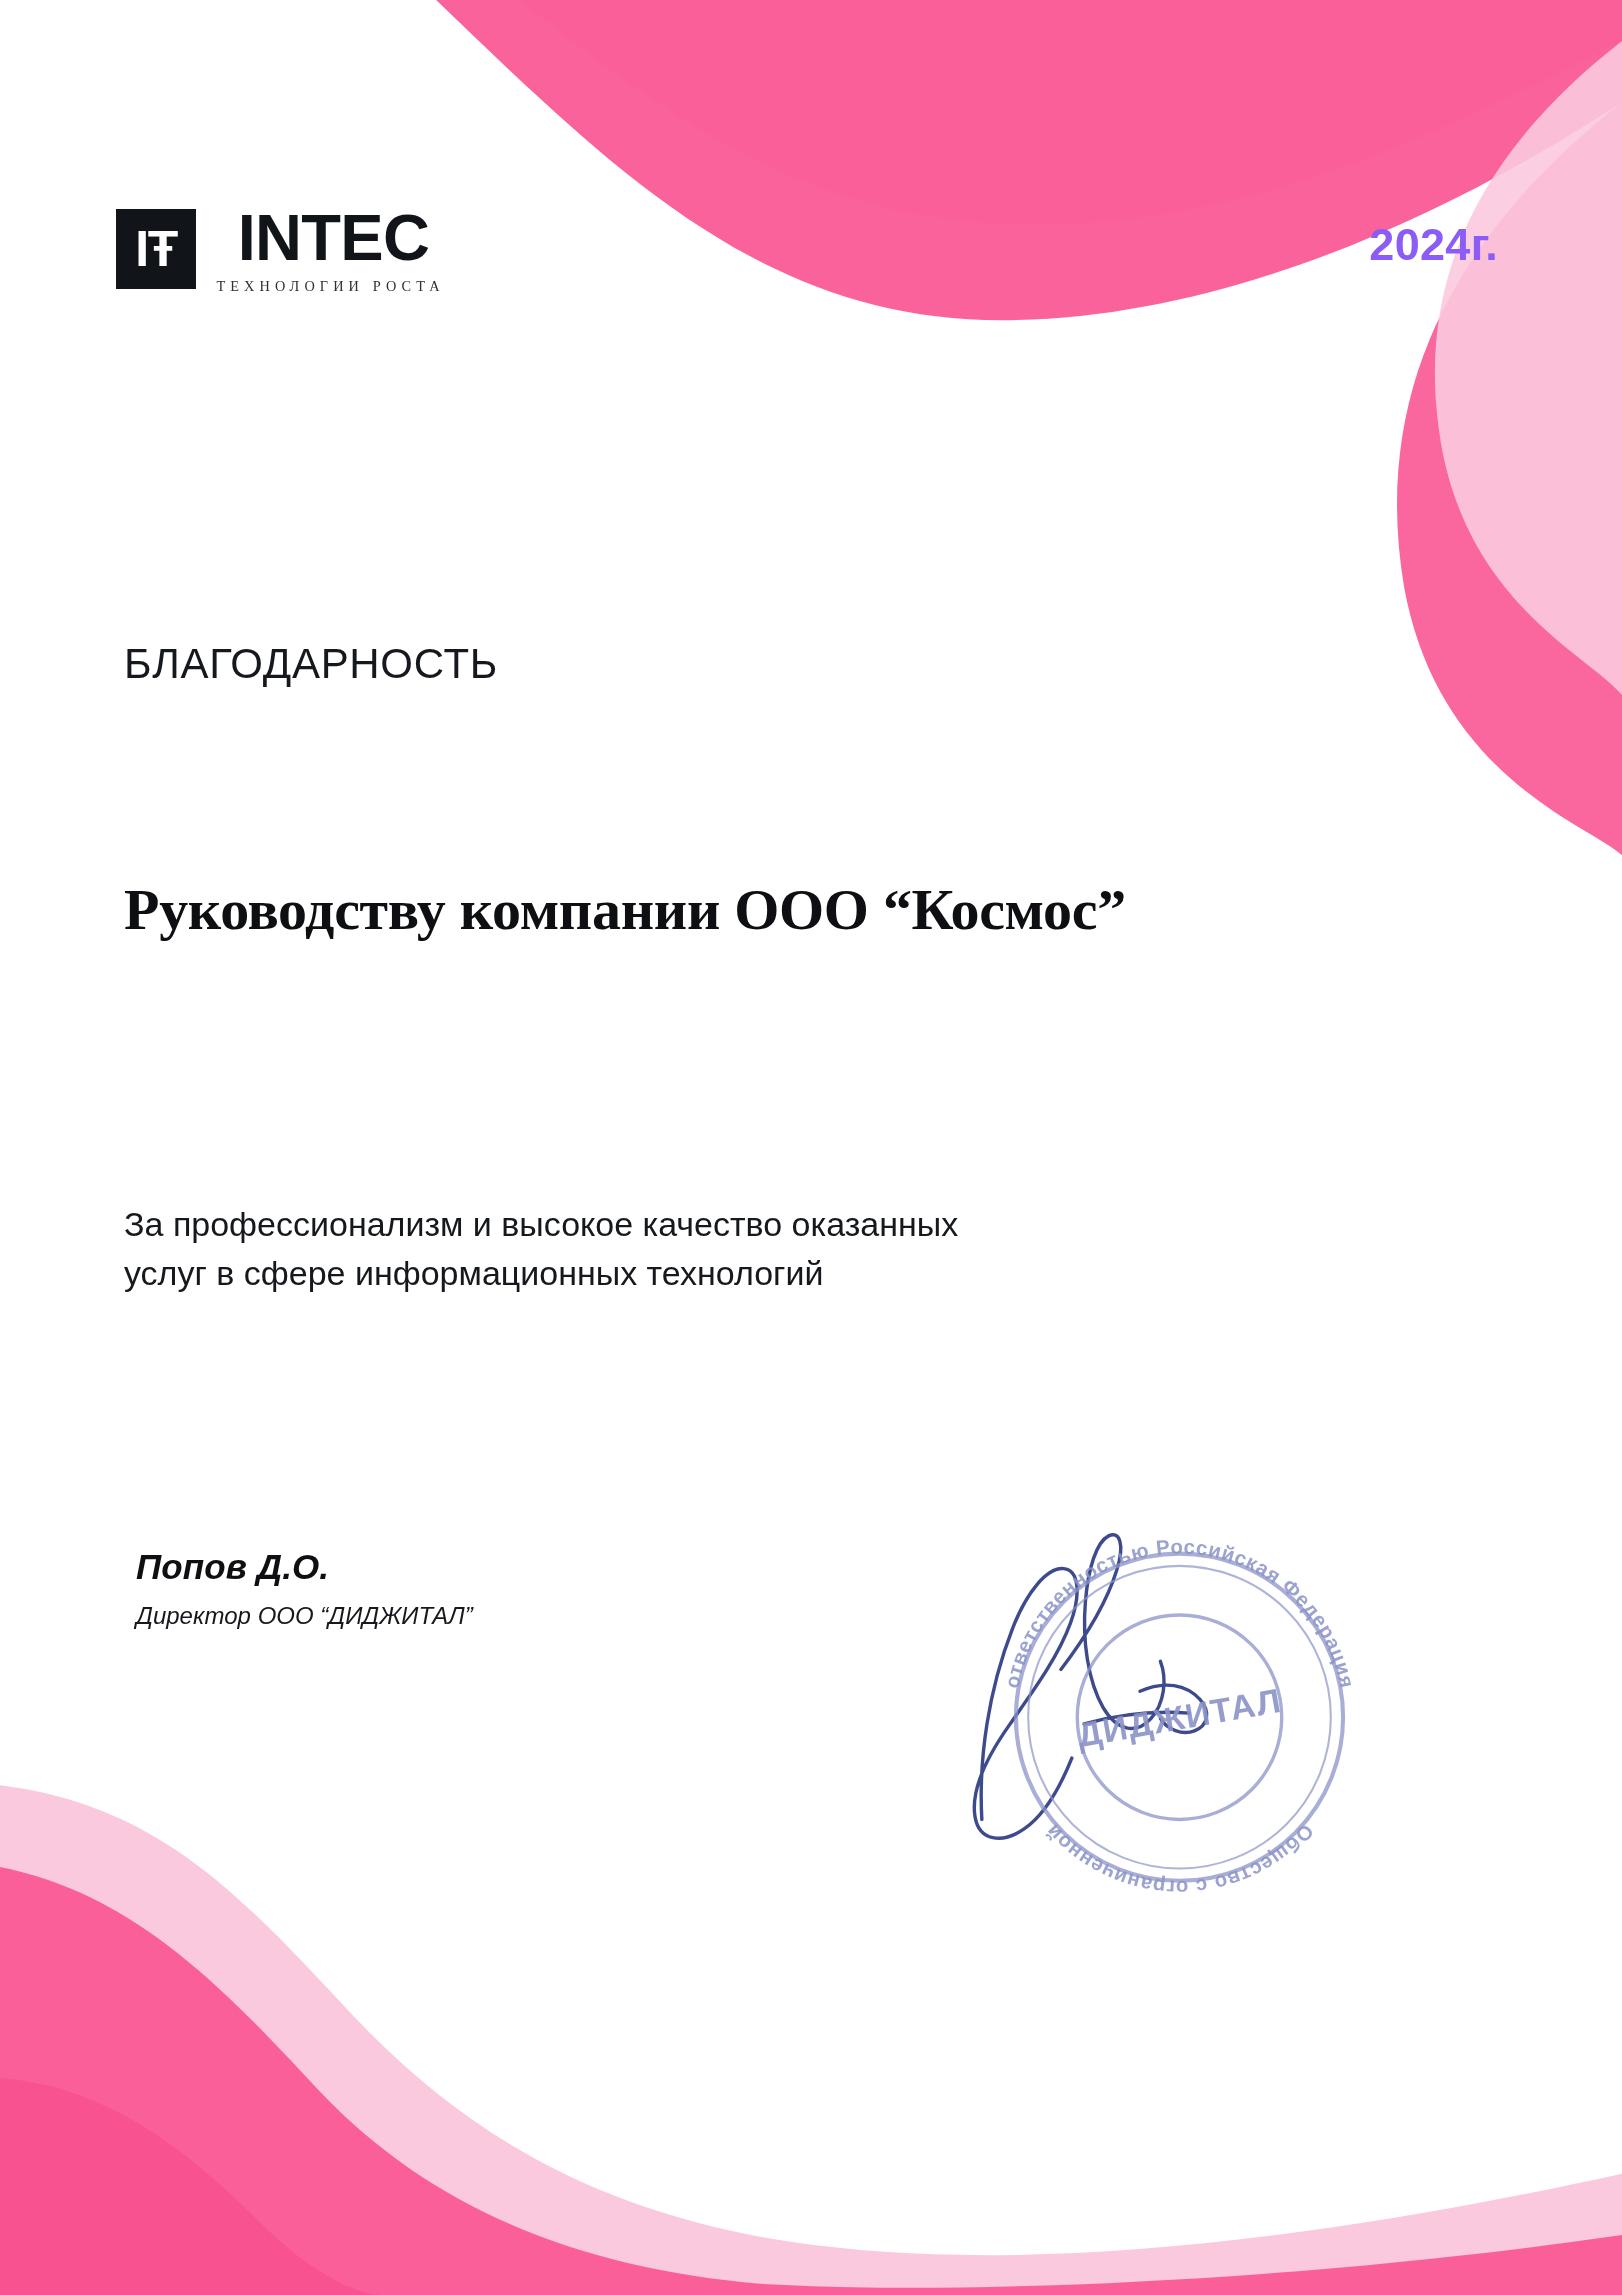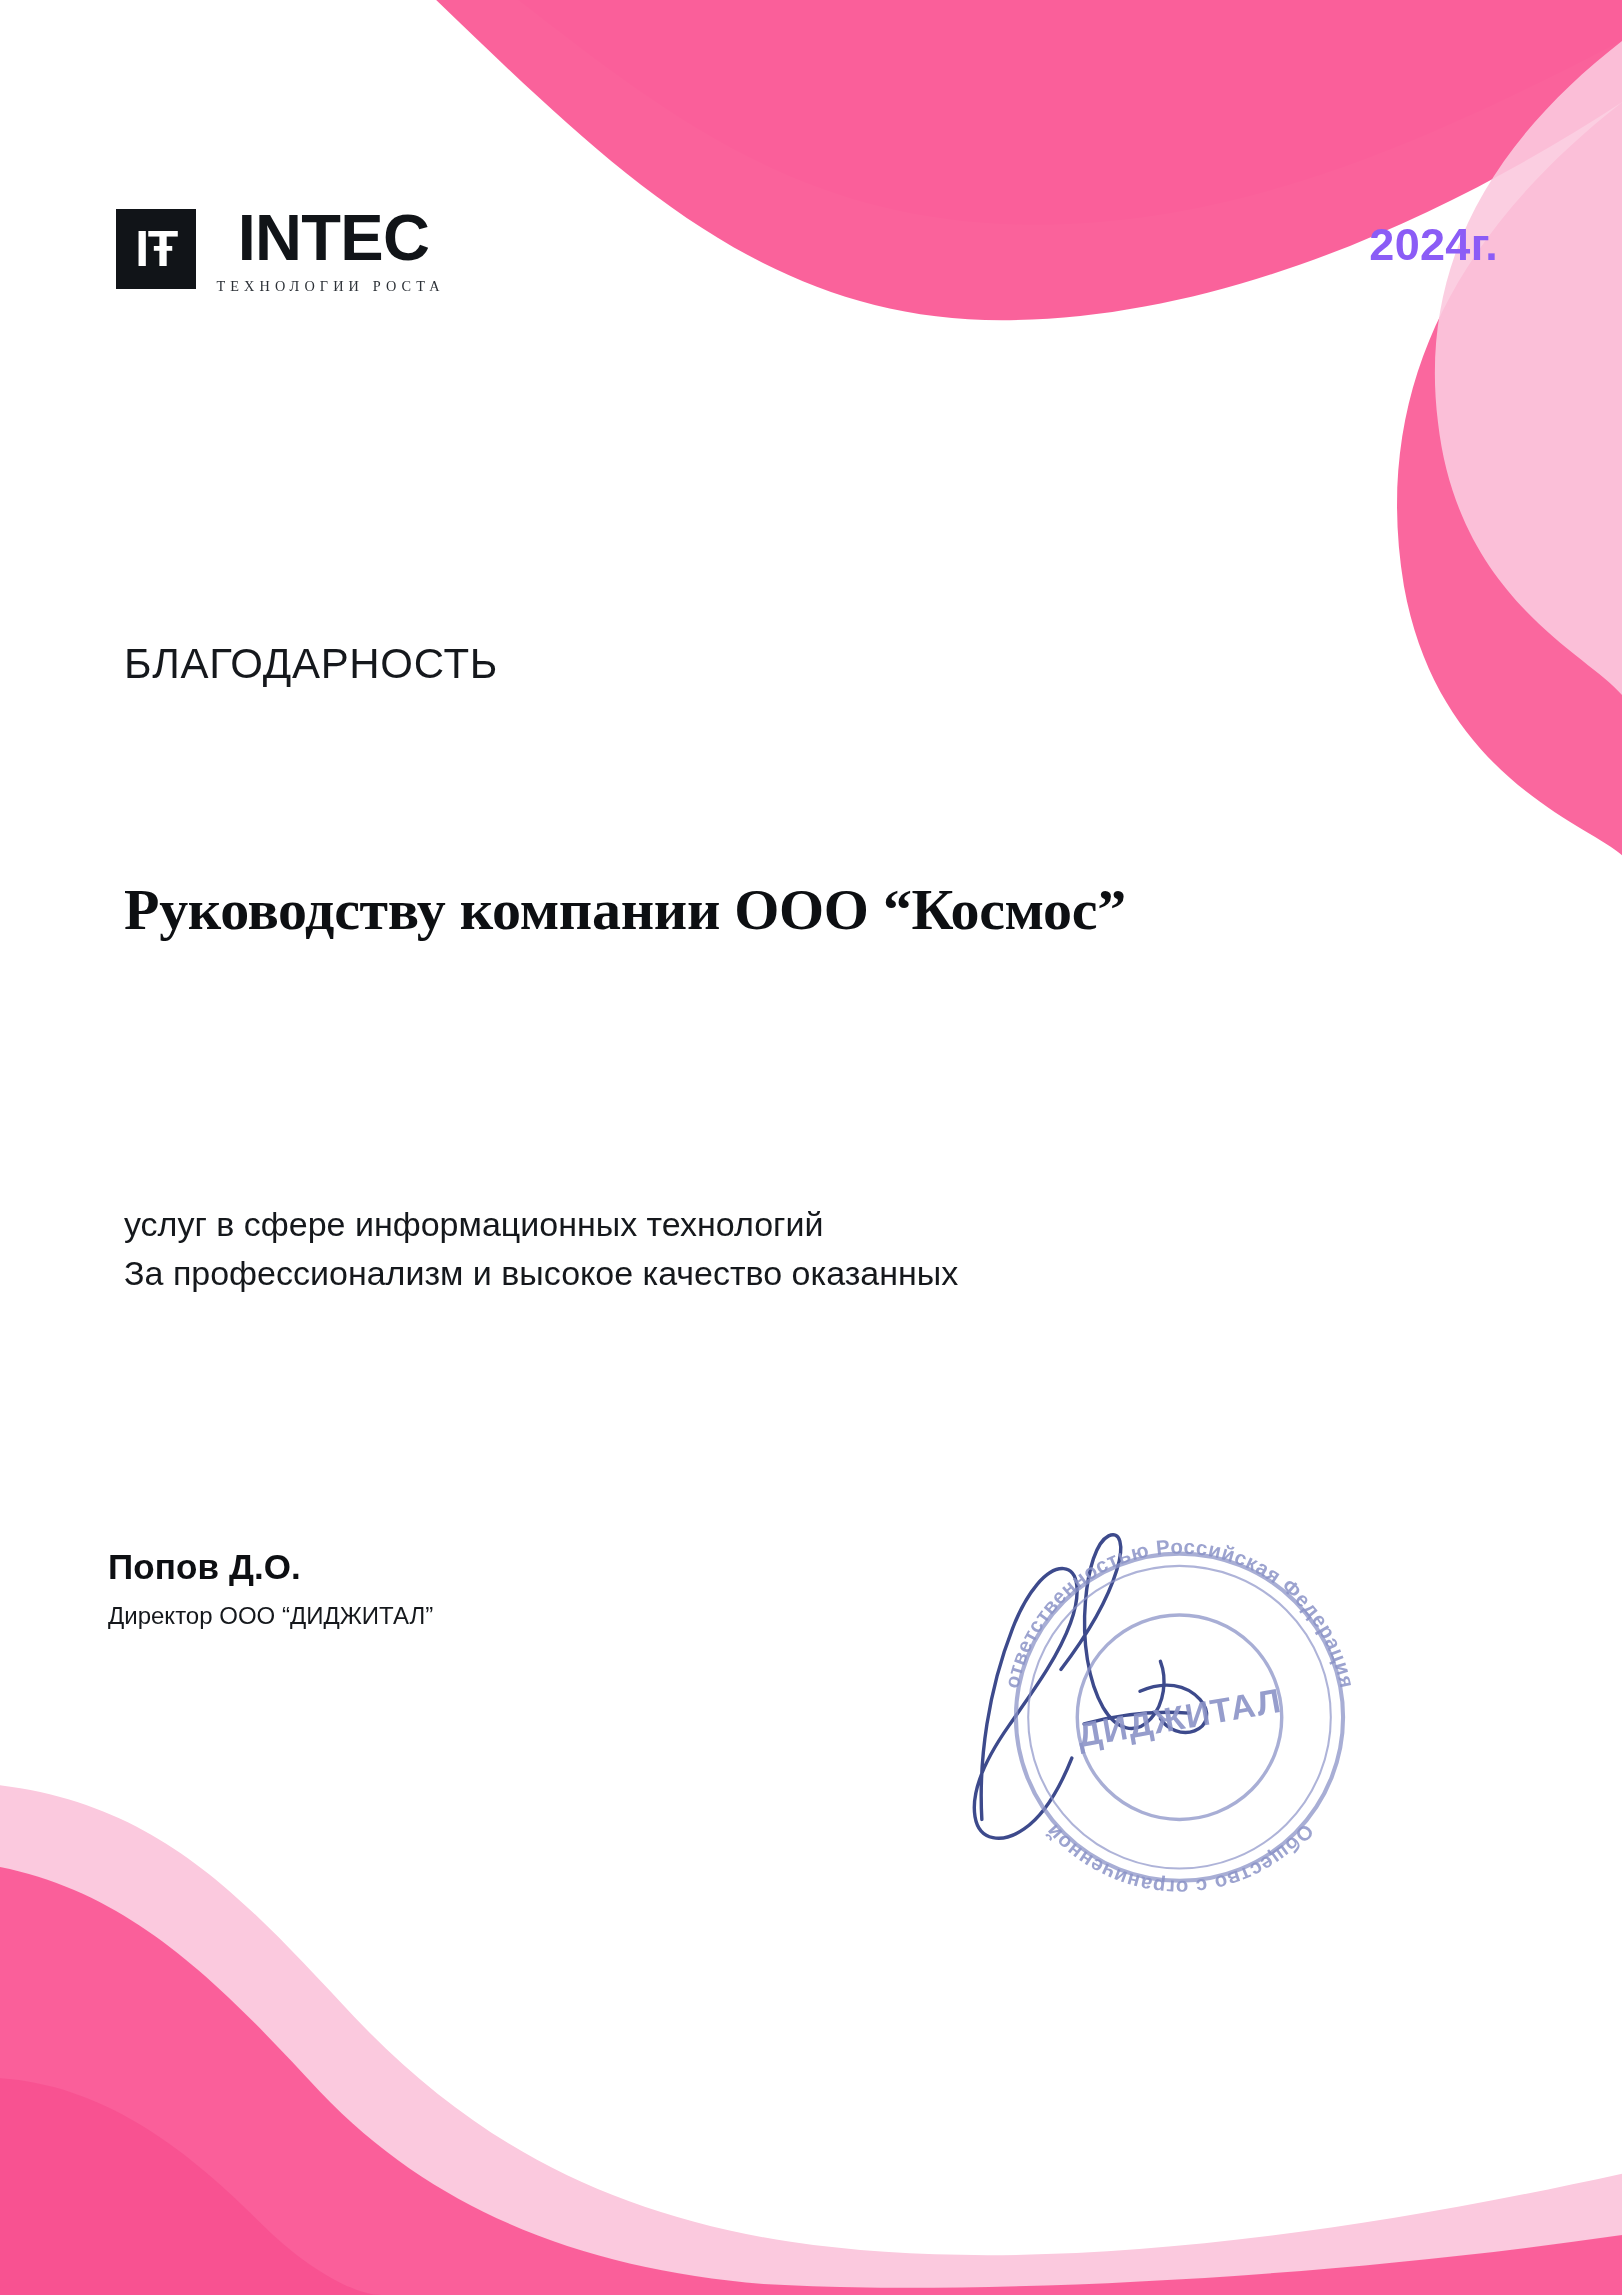--- a/index.html
+++ b/index.html
@@ -133,22 +133,23 @@
     font-family: "Liberation Sans", sans-serif;
     font-size: 34px;
     line-height: 1.45;
     color: #15181c;
   }
 
   
   .signer {
     position: absolute;
     top: 1547px;
-    left: 108px;
+    left: 136px;
     width: 750px;
+    font-style: italic;
   }
   .signer-name {
     font-family: "Liberation Sans", sans-serif;
     font-weight: 700;
     font-size: 35px;
     color: #0d0f12;
     letter-spacing: 0.1px;
   }
   .signer-role {
     font-family: "Liberation Sans", sans-serif;
@@ -201,22 +202,22 @@
     </div>
 
     <div class="year">2024г.</div>
   </div>
 
   <div class="kicker">БЛАГОДАРНОСТЬ</div>
 
   <div class="recipient">Руководству компании ООО “Космос”</div>
 
   <div class="reason">
+    <div>За профессионализм и высокое качество оказанных</div>
     <div>услуг в сфере информационных технологий</div>
-    <div>За профессионализм и высокое качество оказанных</div>
   </div>
 
   <div class="signer">
     <div class="signer-name">Попов Д.О.</div>
     <div class="signer-role">Директор ООО “ДИДЖИТАЛ”</div>
   </div>
 
   <div class="stamp-area">
     <svg width="559" height="518" viewBox="0 0 820 760">
       <defs>

